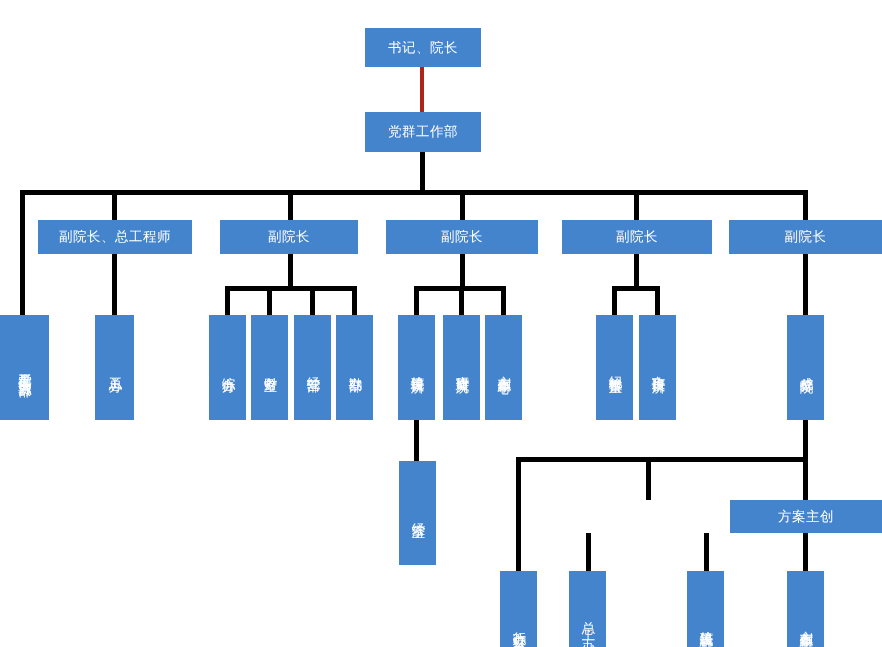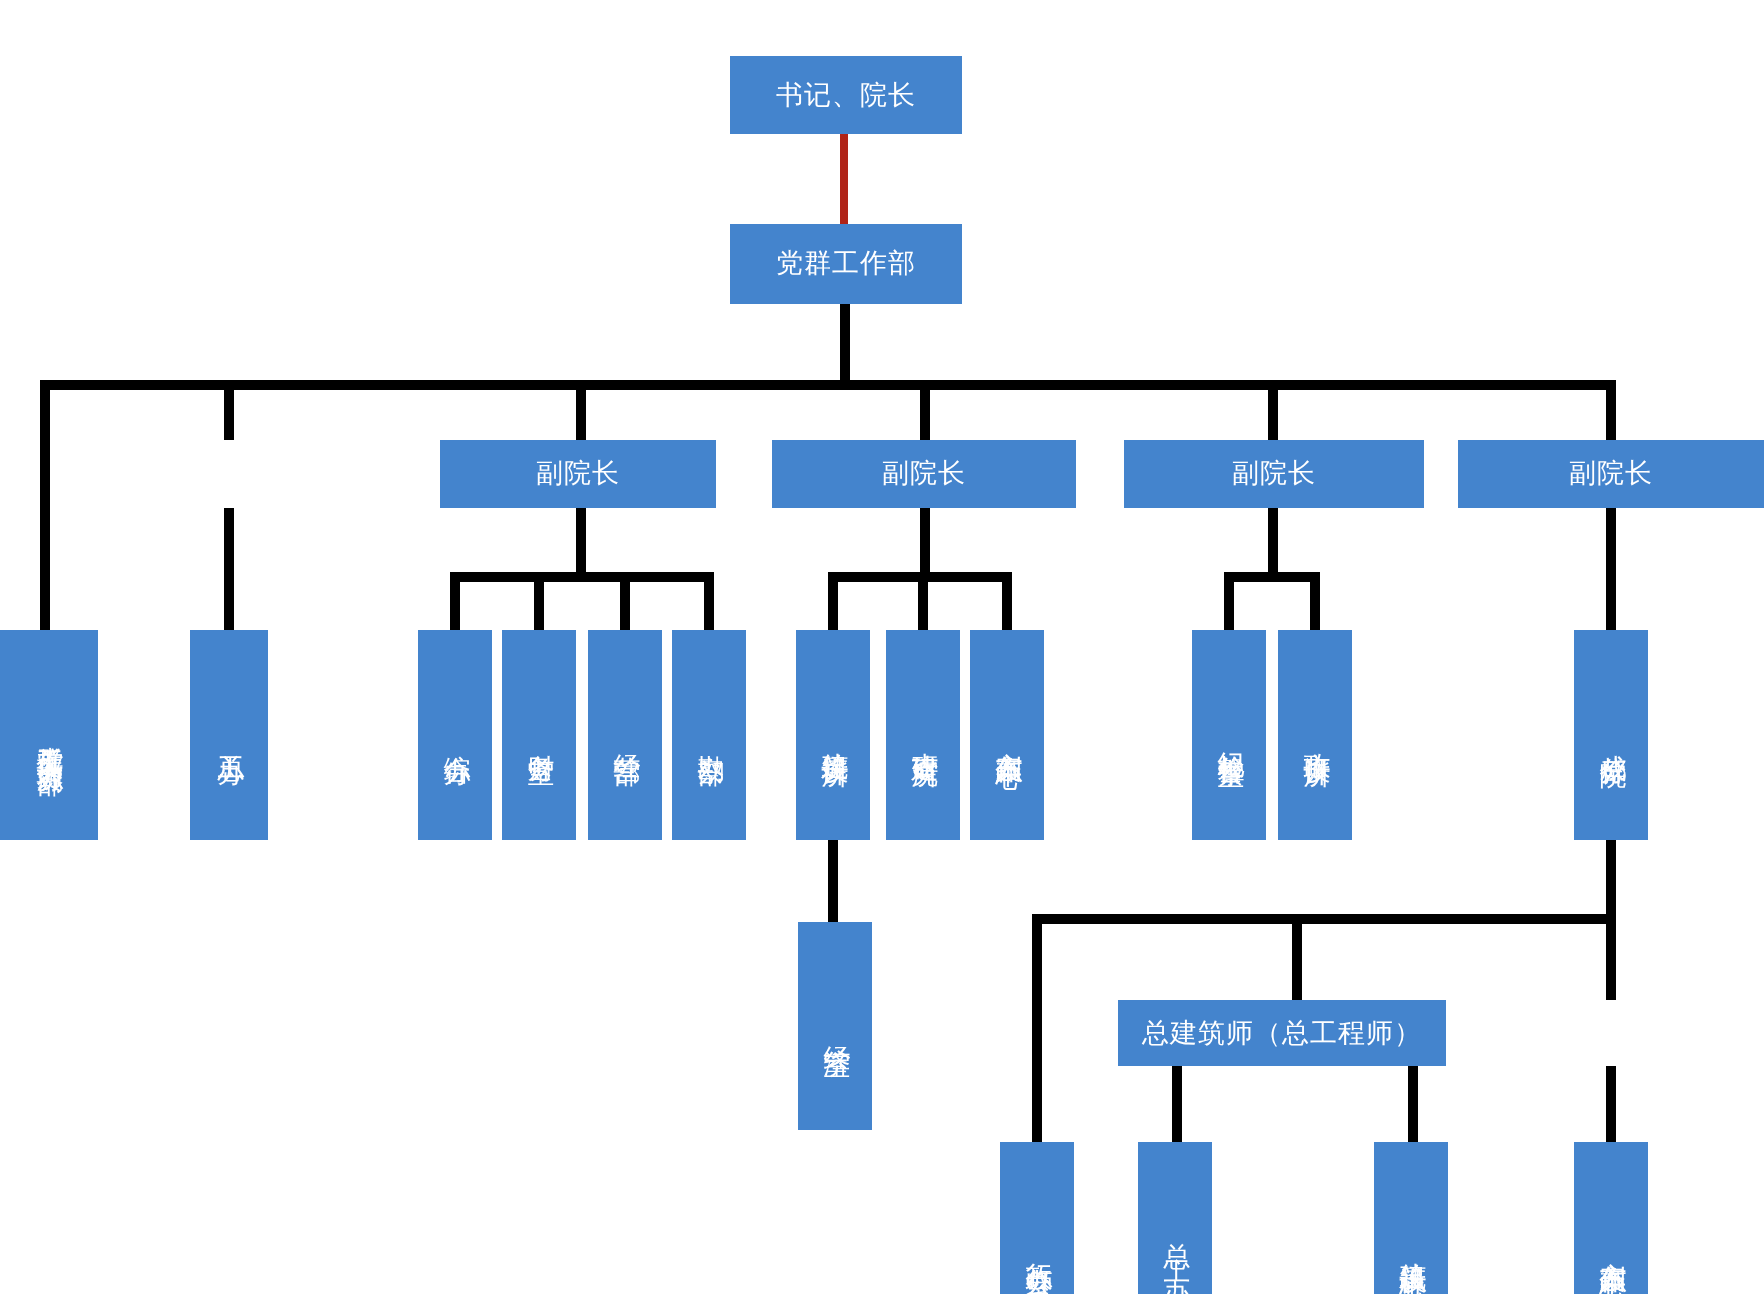--- a/index.html
+++ b/index.html
@@ -123,20 +123,21 @@
 
   <div class="line" style="left:586px; top:505px; width:5px; height:38px;"></div>
   <div class="line" style="left:704px; top:505px; width:5px; height:38px;"></div>
 
   <div class="line" style="left:803px; top:505px; width:5px; height:38px;"></div>
 
   <div class="node h" style="left:365px; top:0px; width:116px; height:39px;">书记、院长</div>
 
   <div class="node h" style="left:365px; top:84px; width:116px; height:40px;">党群工作部</div>
 
+  <div class="node h" style="left:38px; top:192px; width:154px; height:34px;">副院长、总工程师</div>
   <div class="node h" style="left:220px; top:192px; width:138px; height:34px;">副院长</div>
   <div class="node h" style="left:386px; top:192px; width:152px; height:34px;">副院长</div>
   <div class="node h" style="left:562px; top:192px; width:150px; height:34px;">副院长</div>
   <div class="node h" style="left:729px; top:192px; width:153px; height:34px;">副院长</div>
 
   <div class="node vdual" style="left:0px; top:287px; width:49px; height:105px;">
     <span class="col">党群工作部</span>
     <span class="col">人力资源部</span>
   </div>
 
@@ -151,20 +152,20 @@
   <div class="node v" style="left:443px; top:287px; width:37px; height:105px;">古建研究所</div>
   <div class="node v" style="left:485px; top:287px; width:37px; height:105px;">方案创作中心</div>
 
   <div class="node v" style="left:596px; top:287px; width:37px; height:105px;">纪检督察室</div>
   <div class="node v" style="left:639px; top:287px; width:37px; height:105px;">市政设计所</div>
 
   <div class="node v" style="left:787px; top:287px; width:37px; height:105px;">成都分院</div>
 
   <div class="node v" style="left:399px; top:433px; width:37px; height:104px;">经济室</div>
 
-  <div class="node h" style="left:559px; top:472px; width:164px; height:33px;">总建筑师（总工程师）</div>
+  <div class="node h" style="left:730px; top:472px; width:152px; height:33px;">方案主创</div>
 
   <div class="node v" style="left:500px; top:543px; width:37px; height:104px;">行政办公室</div>
   <div class="node v spaced" style="left:569px; top:543px; width:37px; height:104px;">总工办</div>
   <div class="node v" style="left:687px; top:543px; width:37px; height:104px;">建筑设计中心</div>
   <div class="node v" style="left:787px; top:543px; width:37px; height:104px;">方案创作中心</div>
 
 </div>
 
 </body></html>

